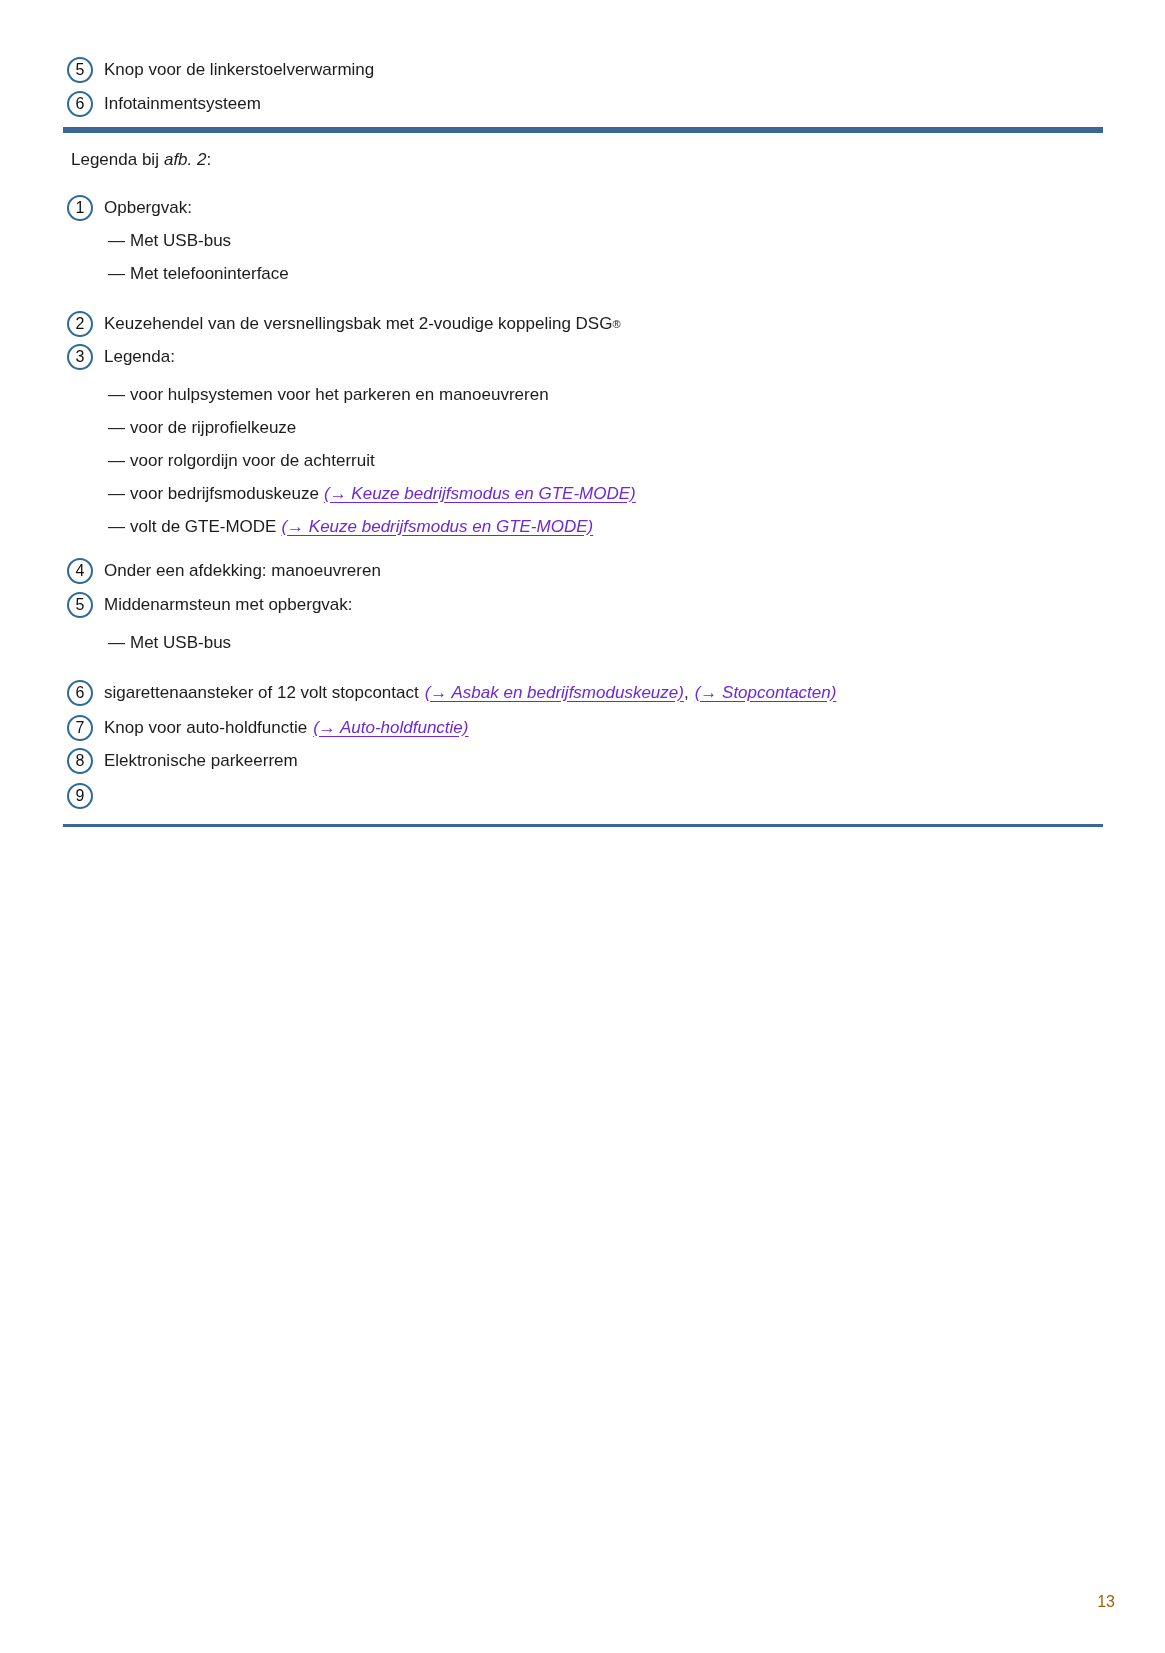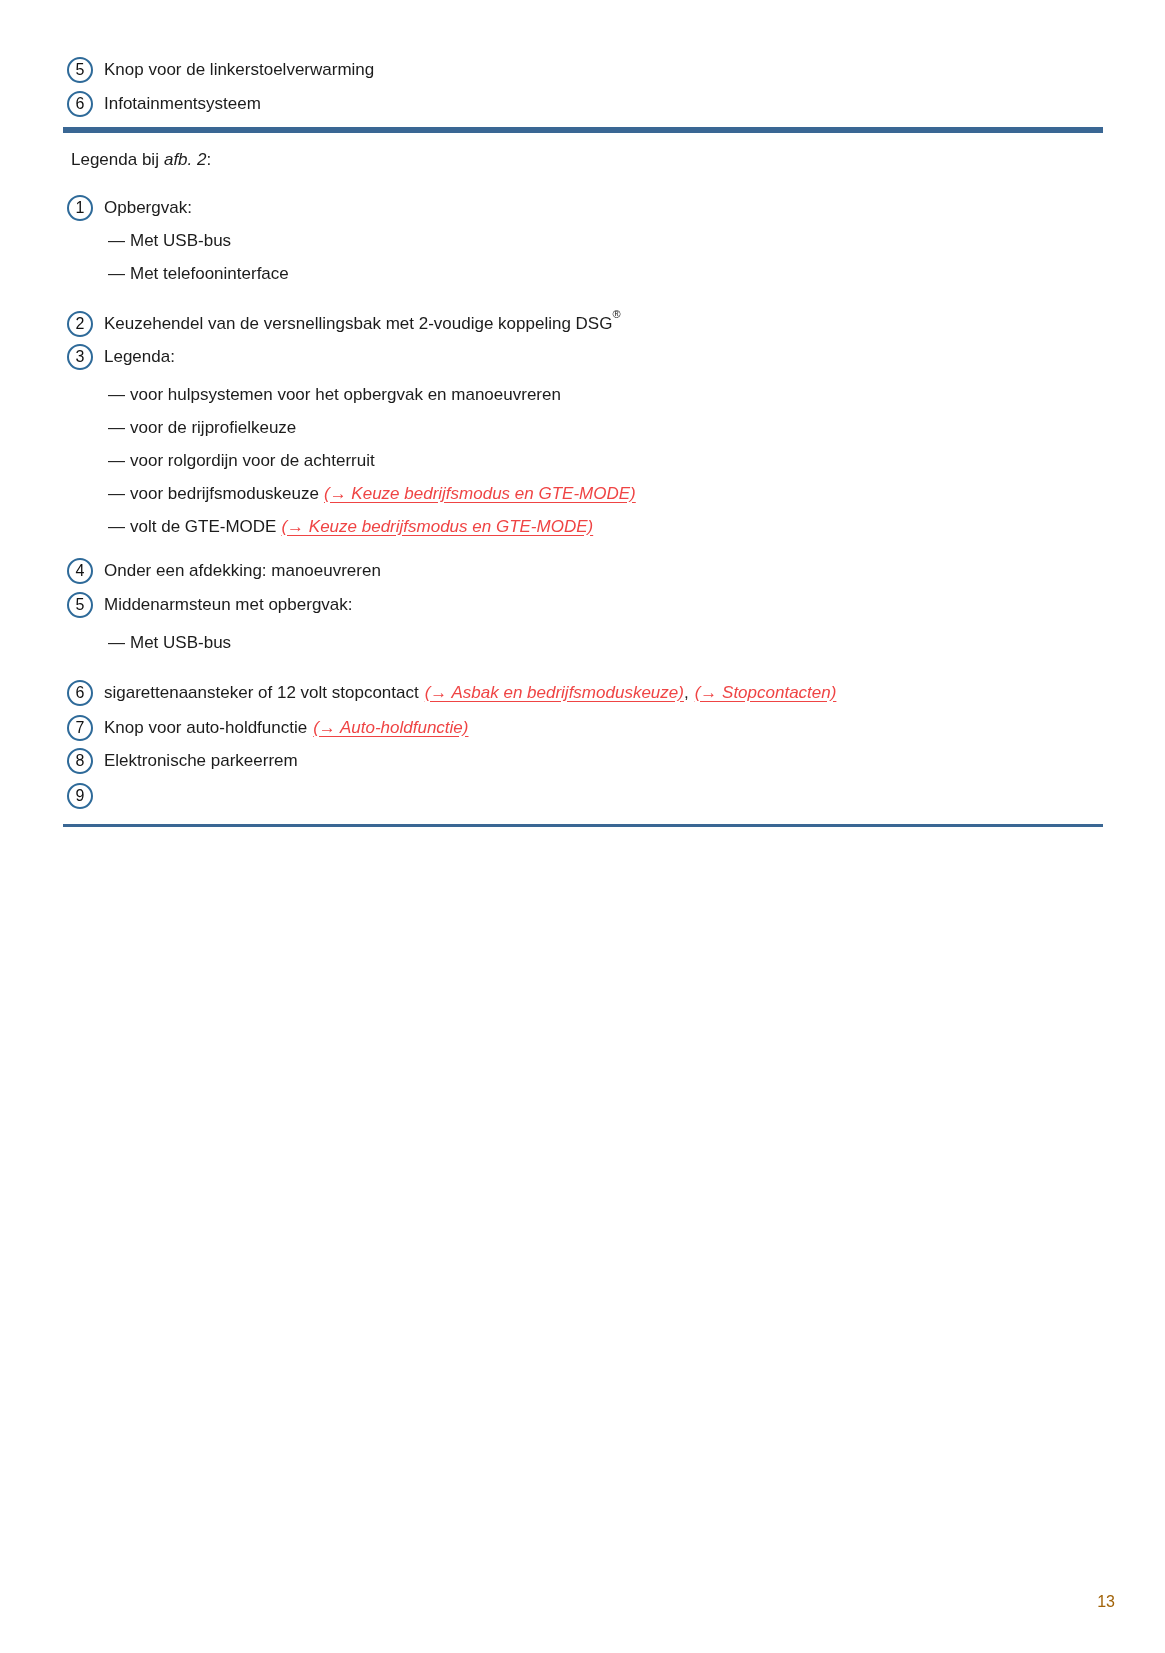--- a/index.html
+++ b/index.html
@@ -33,27 +33,27 @@
   .sub {
     height:33px;
     display:flex;
     align-items:center;
     white-space:nowrap;
     padding-left:45px;
     column-gap:5px;
   }
   .dash { color:#1c1c1c; }
   a.xref, .xref {
-    color:#ef4444;
+    color:#6d28d9;
     font-style:italic;
     text-decoration:underline;
     text-underline-offset:3px;
     cursor:pointer;
   }
-  .seg { display:inline-flex; align-items:flex-start; }
+  .seg { display:inline-flex; align-items:center; }
   .divider-double {
     width:1040px;
     height:5px;
     border-top:3px solid #3a6794;
     border-bottom:3px solid #3a6794;
     margin-top:7px;
   }
   .divider-single {
     width:1040px;
     height:0;
@@ -118,21 +118,21 @@
         <sup>®</sup>
       </span>
   </div>
 
   <div class="row">
     <span class="badge">3</span>
     <span>Legenda:</span>
   </div>
   <div class="sub mt5">
     <span class="dash">—</span>
-    <span>voor hulpsystemen voor het opbergvak en manoeuvreren</span>
+    <span>voor hulpsystemen voor het parkeren en manoeuvreren</span>
   </div>
   <div class="sub">
     <span class="dash">—</span>
     <span>voor de rijprofielkeuze</span>
   </div>
   <div class="sub">
     <span class="dash">—</span>
     <span>voor rolgordijn voor de achterruit</span>
   </div>
   <div class="sub">

